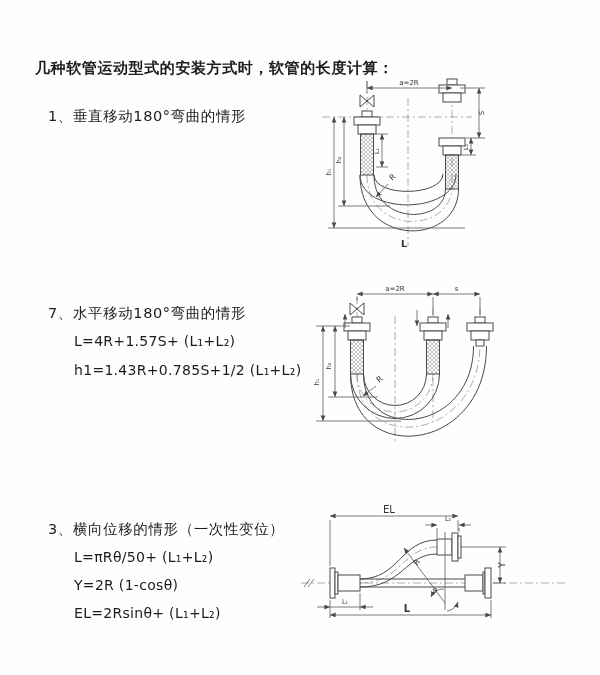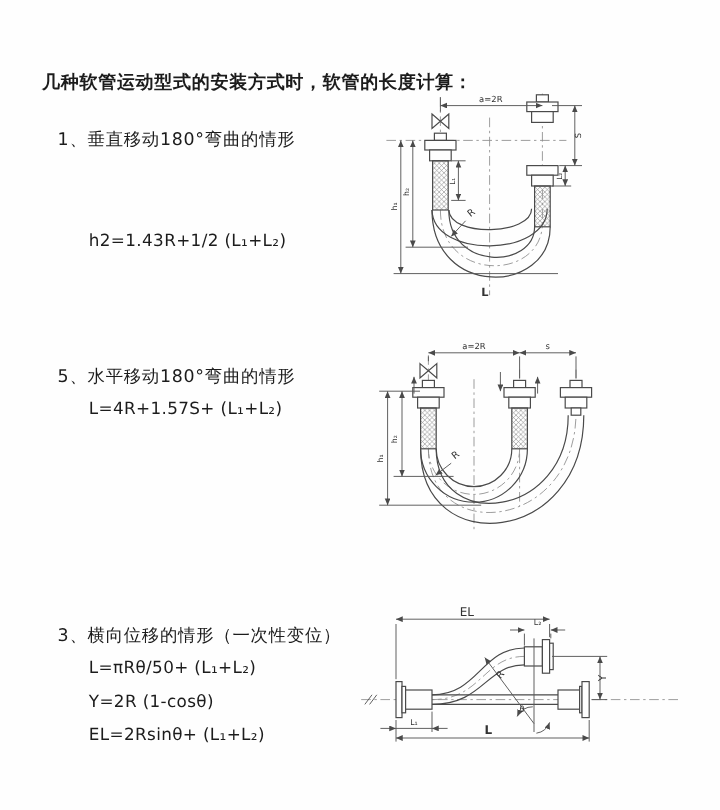--- a/index.html
+++ b/index.html
@@ -19,24 +19,24 @@
   .fit{stroke:#4a4a4a;stroke-width:1;fill:#fefefe;}
 </style>
 </head>
 <body>
 
 <div class="page">
 
   <div class="title">几种软管运动型式的安装方式时，软管的长度计算：</div>
 
   <div class="heading" style="left:48px;top:107px">1、垂直移动180°弯曲的情形</div>
-  <div class="formula" style="left:74px;top:193px">h2=1.43R+1/2 (L₁+L₂)</div>
-
-  <div class="heading" style="left:48px;top:304px">5、水平移动180°弯曲的情形</div>
+
+  <div class="heading" style="left:48px;top:304px">7、水平移动180°弯曲的情形</div>
   <div class="formula" style="left:74px;top:333px">L=4R+1.57S+ (L₁+L₂)</div>
+  <div class="formula" style="left:74px;top:362px">h1=1.43R+0.785S+1/2 (L₁+L₂)</div>
 
   <div class="heading" style="left:48px;top:520px">3、横向位移的情形（一次性变位）</div>
   <div class="formula" style="left:74px;top:549px">L=πRθ/50+ (L₁+L₂)</div>
   <div class="formula" style="left:74px;top:577px">Y=2R (1-cosθ)</div>
   <div class="formula" style="left:74px;top:605px">EL=2Rsinθ+ (L₁+L₂)</div>
 
   <svg style="left:310px;top:68px" width="255" height="190" viewBox="0 0 255 190">
     <defs>
       <pattern id="ht1" patternUnits="userSpaceOnUse" width="4" height="4">
         <path d="M0,0 L4,4 M4,0 L0,4" stroke="#888" stroke-width="0.5"></path>

